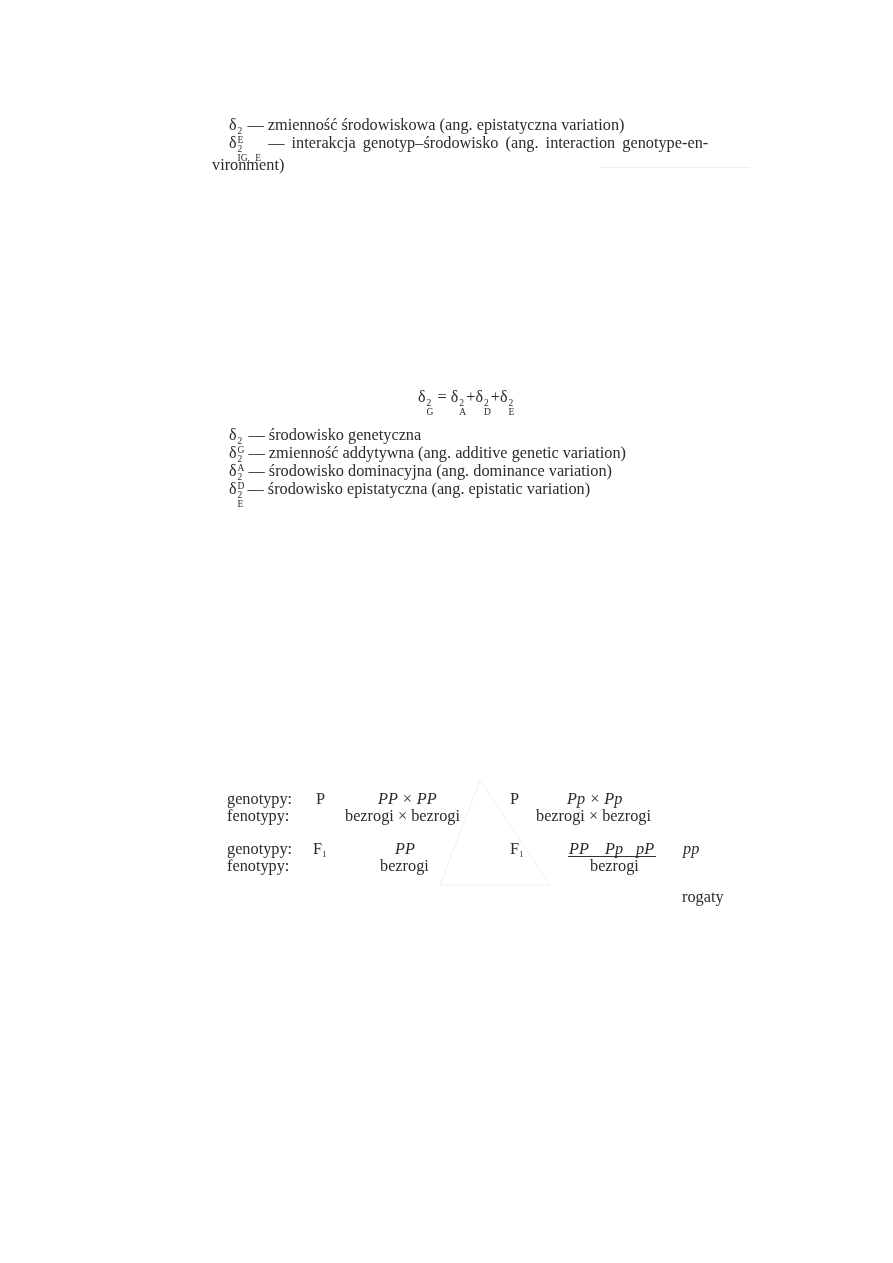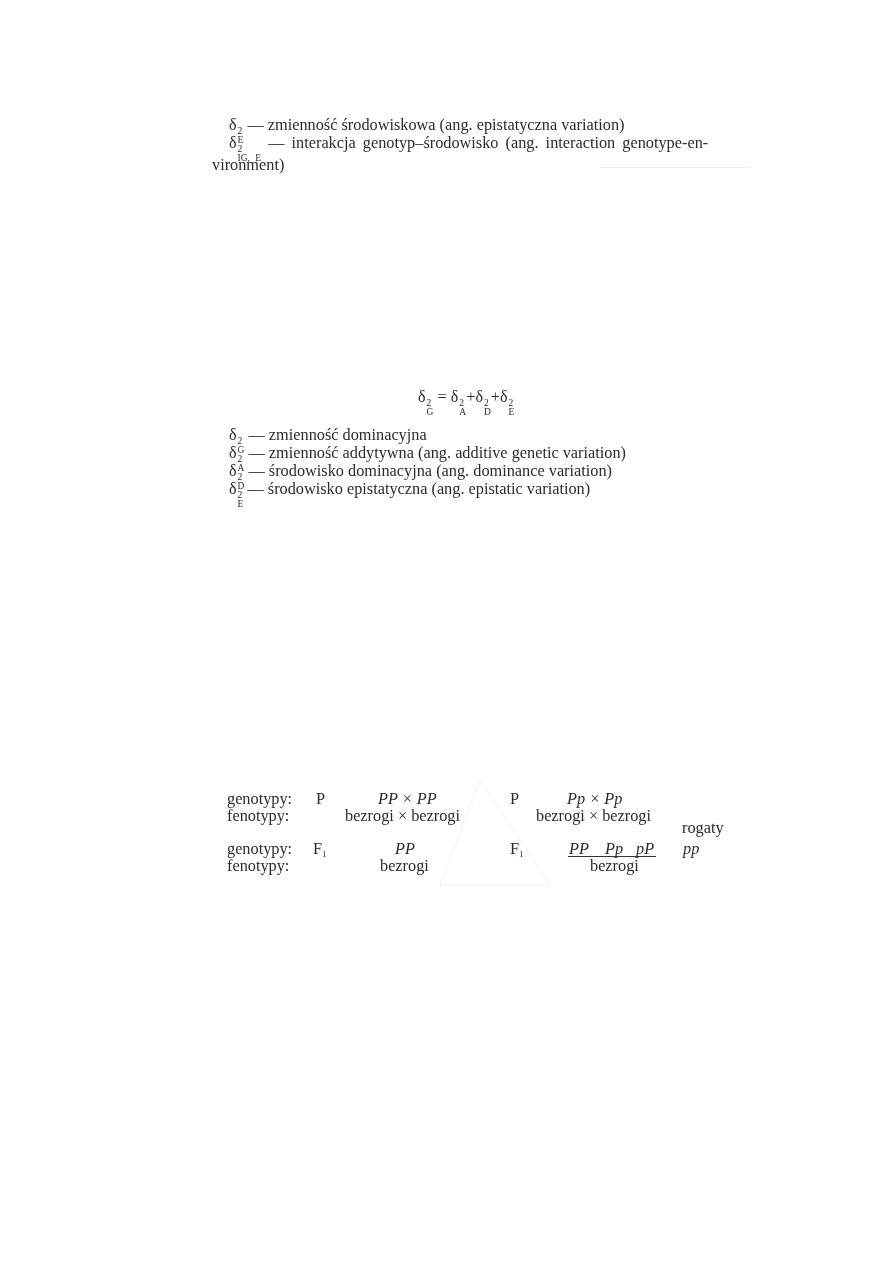--- a/index.html
+++ b/index.html
@@ -63,21 +63,21 @@
           <span>E</span>
         </span></span>
   </div>
 
   <div class="abs txt" style="left:229px; top:426px;">
     <span class="sym"><span class="base">δ</span><span class="scripts">
           <span>2</span>
           <span>G</span>
         </span></span>
     <span>—</span>
-    <span>zmienność dominacyjna</span>
+    <span>środowisko genetyczna</span>
   </div>
   <div class="abs txt" style="left:229px; top:444px;">
     <span class="sym"><span class="base">δ</span><span class="scripts">
           <span>2</span>
           <span>A</span>
         </span></span>
     <span>—</span>
     <span>zmienność addytywna (ang. additive genetic variation)</span>
   </div>
   <div class="abs txt" style="left:229px; top:462px;">
@@ -116,19 +116,19 @@
     <div class="abs txt" style="left:536px; top:807px;">bezrogi × bezrogi</div>
     <div class="abs txt" style="left:510px; top:840px;"><span>F</span><span class="sub1">1</span></div>
 
     <div class="abs txt it" style="left:569px; top:840px;">PP</div>
     <div class="abs txt it" style="left:605px; top:840px;">Pp</div>
     <div class="abs txt it" style="left:636px; top:840px;">pP</div>
     <div class="rule" style="left:568px; top:856px; width:88px;"></div>
     <div class="abs txt" style="left:590px; top:857px;">bezrogi</div>
 
     <div class="abs txt it" style="left:683px; top:840px;">pp</div>
-    <div class="abs txt" style="left:682px; top:819px;">rogaty</div>
+    <div class="abs txt" style="left:682px; top:888px;">rogaty</div>
   </div>
 
   <svg class="abs" style="left:400px; top:770px;" width="170" height="120">
     <polyline points="40,115 80,10 150,115 40,115" fill="none" stroke="#f0f0f0" stroke-width="1"></polyline>
   </svg>
 </div>
 
 </body></html>

